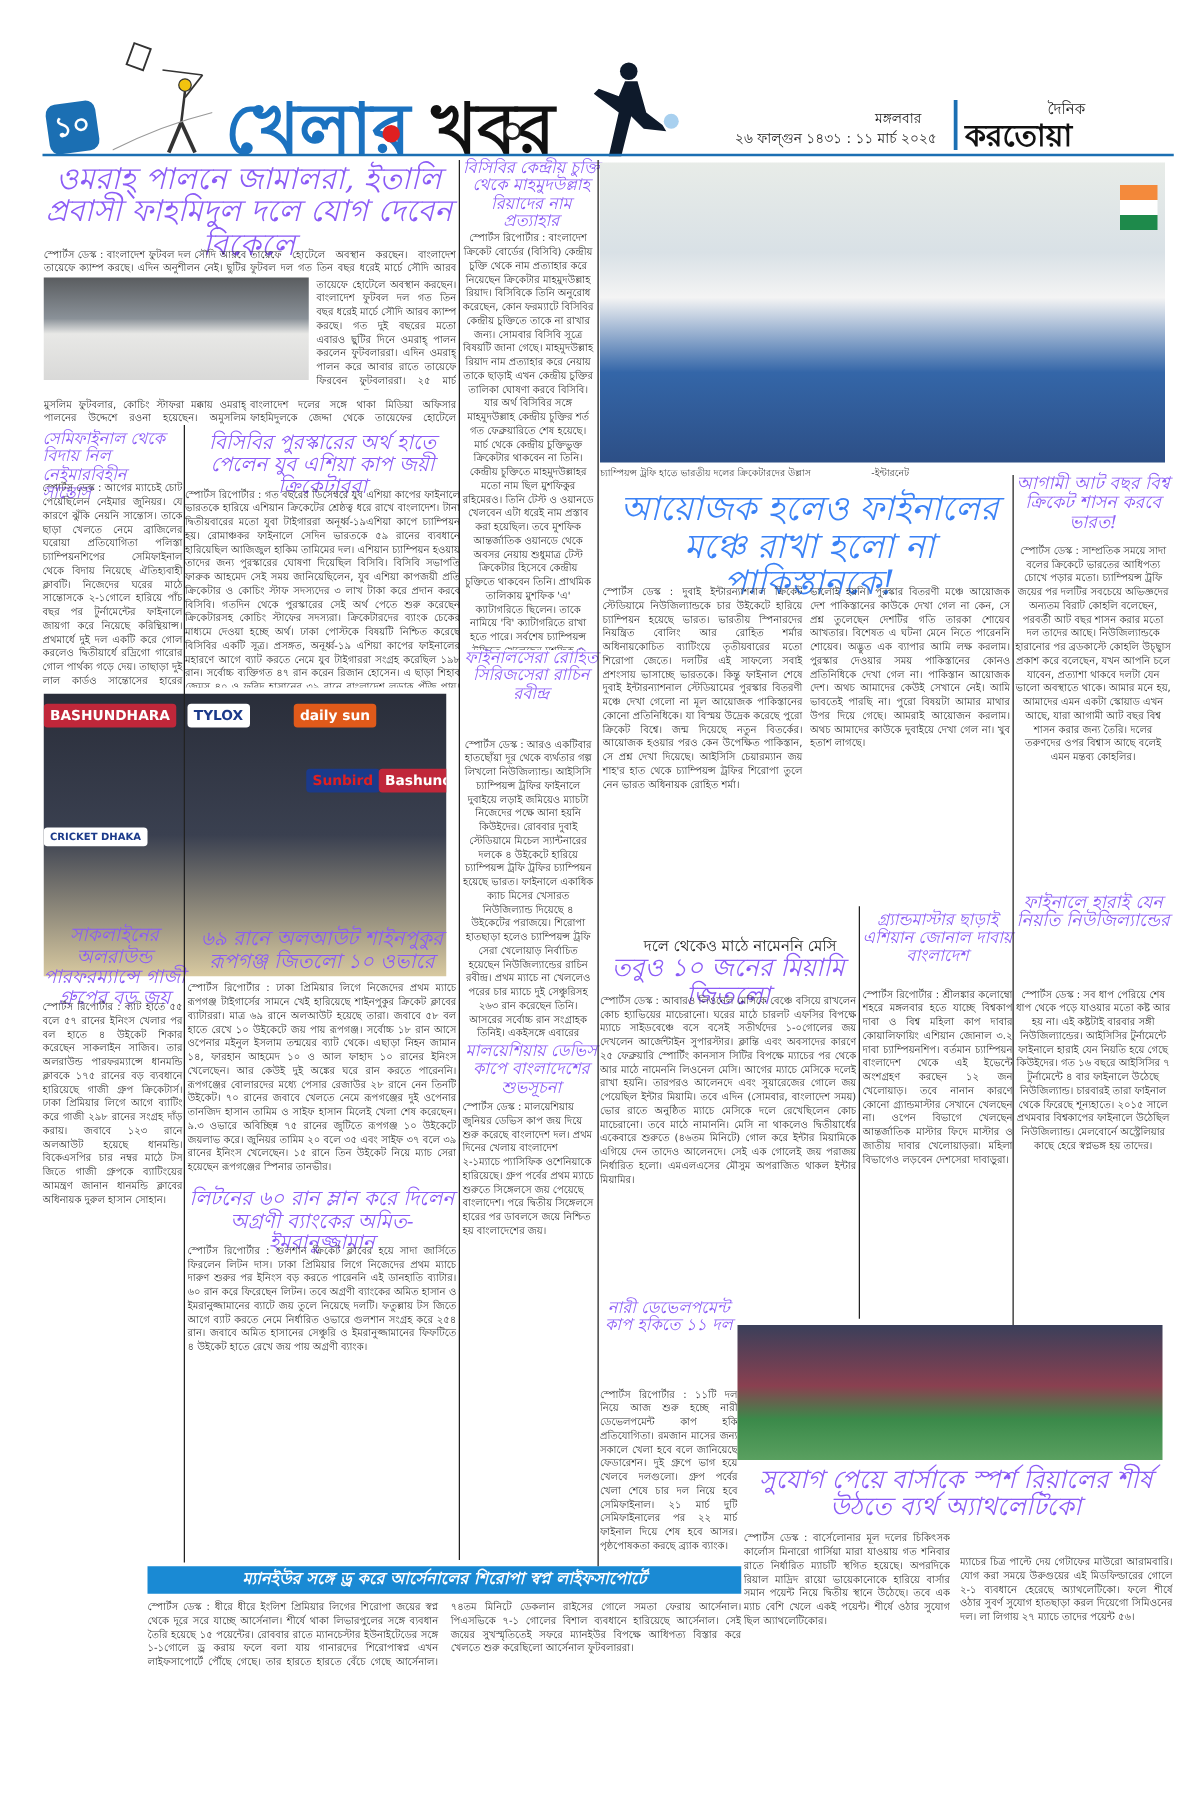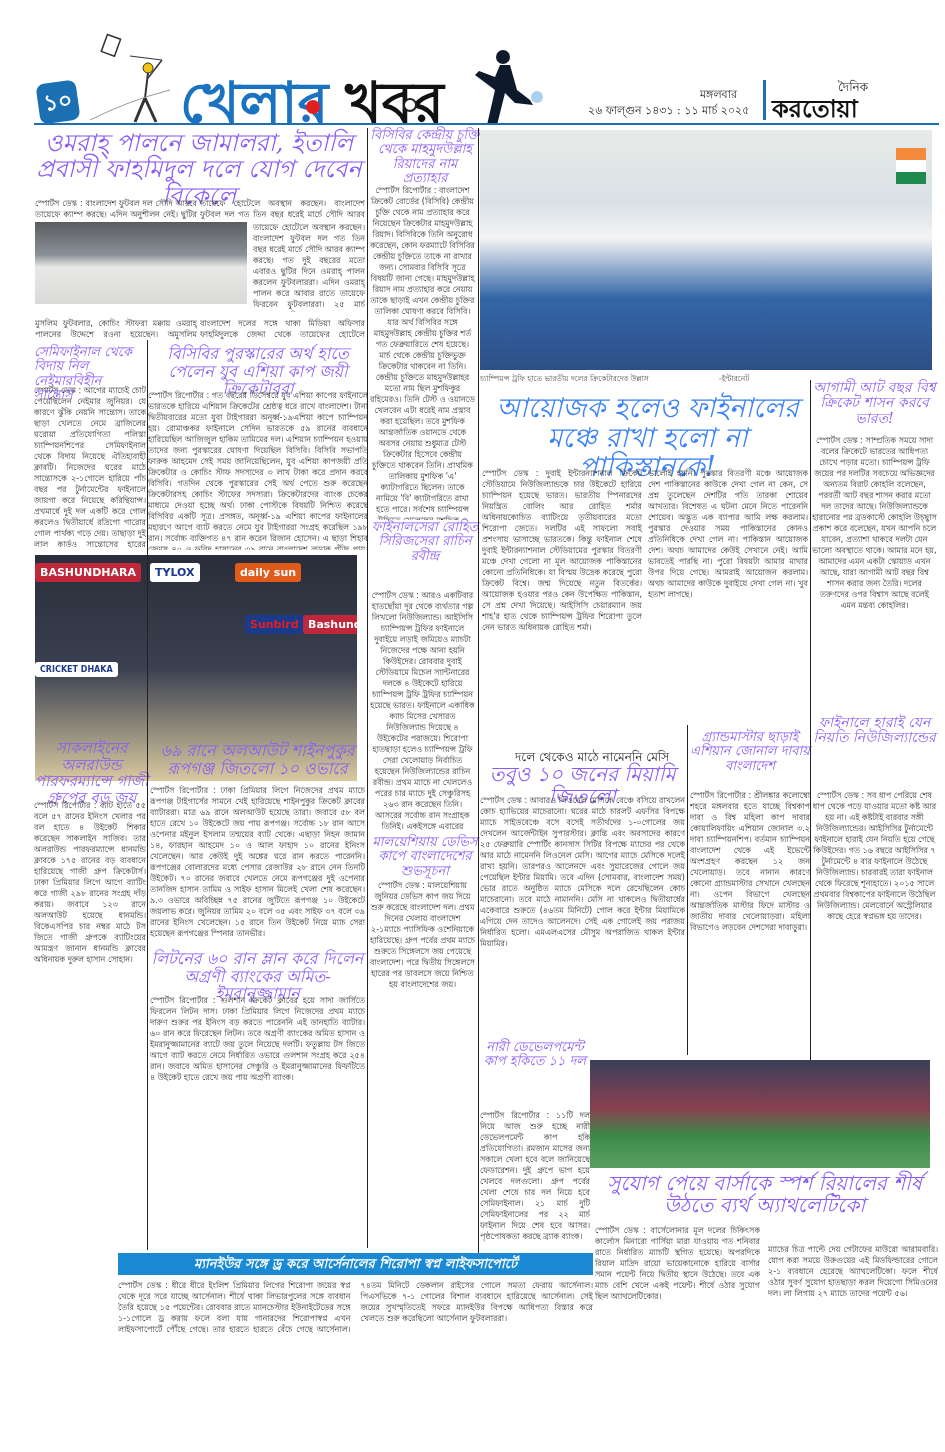--- a/index.html
+++ b/index.html
@@ -70,21 +70,21 @@
 <div class="abs body" style="left:35px;top:318px;width:162px;height:22px">মুসলিম ফুটবলার, কোচিং স্টাফরা মক্কায় ওমরাহ্ পালনের উদ্দেশে রওনা হয়েছেন। অমুসলিম ফুটবলার, কোচিং স্টাফ</div>
 <div class="abs body" style="left:200px;top:318px;width:165px;height:22px">বাংলাদেশ দলের সঙ্গে থাকা মিডিয়া অফিসার ফাহমিদুলকে জেদ্দা থেকে তায়েফের হোটেলে নেবেন।</div>
 
 <div class="abs hl" style="left:370px;top:128px;width:110px;font-size:13px">বিসিবির কেন্দ্রীয় চুক্তি থেকে মাহমুদউল্লাহ রিয়াদের নাম প্রত্যাহার</div>
 <div class="abs body" style="left:370px;top:185px;width:105px;height:335px;text-align:center">স্পোর্টস রিপোর্টার : বাংলাদেশ ক্রিকেট বোর্ডের (বিসিবি) কেন্দ্রীয় চুক্তি থেকে নাম প্রত্যাহার করে নিয়েছেন ক্রিকেটার মাহমুদউল্লাহ রিয়াদ। বিসিবিকে তিনি অনুরোধ করেছেন, কোন ফরম্যাটে বিসিবির কেন্দ্রীয় চুক্তিতে তাকে না রাখার জন্য। সোমবার বিসিবি সূত্রে বিষয়টি জানা গেছে। মাহমুদউল্লাহ রিয়াদ নাম প্রত্যাহার করে নেয়ায় তাকে ছাড়াই এখন কেন্দ্রীয় চুক্তির তালিকা ঘোষণা করবে বিসিবি। যার অর্থ বিসিবির সঙ্গে মাহমুদউল্লাহ কেন্দ্রীয় চুক্তির শর্ত গত ফেব্রুয়ারিতে শেষ হয়েছে। মার্চ থেকে কেন্দ্রীয় চুক্তিভুক্ত ক্রিকেটার থাকবেন না তিনি। কেন্দ্রীয় চুক্তিতে মাহমুদউল্লাহর মতো নাম ছিল মুশফিকুর রহিমেরও। তিনি টেস্ট ও ওয়ানডে খেলবেন এটা ধরেই নাম প্রস্তাব করা হয়েছিল। তবে মুশফিক আন্তর্জাতিক ওয়ানডে থেকে অবসর নেয়ায় শুধুমাত্র টেস্ট ক্রিকেটার হিসেবে কেন্দ্রীয় চুক্তিতে থাকবেন তিনি। প্রাথমিক তালিকায় মুশফিক 'এ' ক্যাটাগরিতে ছিলেন। তাকে নামিয়ে 'বি' ক্যাটাগরিতে রাখা হতে পারে। সর্বশেষ চ্যাম্পিয়ন্স ট্রফিতে খেলেছেন মুশফিক ও মাহমুদউল্লাহ। দুই ম্যাচ খেলে মুশফিকের পারফরম্যান্স ভালো ছিল না। এক ম্যাচ খেলে ব্যর্থ হন রিয়াদ। চ্যাম্পিয়ন্স ট্রফির আগেরই তাদের বিদায় বলার গুঞ্জন ছিল। তবে মুশফিক দেশে ফিরে ওয়ানডে থেকে অবসর ঘোষণা করলেও রিয়াদ তেমন কিছুর ঘোষণা দেননি। জানা গেছে, টেস্ট ও টি-২০ ফরম্যাটে ওয়ানডে ফরম্যাটও মাঠ থেকে ছাড়তে চান রিয়াদ। তাতে সমর্থন আছে বিসিবিরও।</div>
 
 <div class="abs img" id="photo-india">
     <div class="abs" id="flag"></div>
   </div>
 <div class="abs cap" style="left:480px;top:373px">চ্যাম্পিয়ন্স ট্রফি হাতে ভারতীয় দলের ক্রিকেটারদের উল্লাস</div>
-<div class="abs cap" style="left:719px;top:373px">-ইন্টারনেট</div>
+<div class="abs cap" style="left:697px;top:373px">-ইন্টারনেট</div>
 
 <div class="abs hl" style="left:34px;top:345px;width:110px;font-size:13px;text-align:left">সেমিফাইনাল থেকে বিদায় নিল নেইমারবিহীন সান্তোস</div>
 <div class="abs body" style="left:34px;top:385px;width:112px;height:165px">স্পোর্টস ডেস্ক : আগের ম্যাচেই চোট পেয়েছিলেন নেইমার জুনিয়র। যে কারণে ঝুঁকি নেয়নি সান্তোস। তাকে ছাড়া খেলতে নেমে ব্রাজিলের ঘরোয়া প্রতিযোগিতা পলিস্তা চ্যাম্পিয়নশিপের সেমিফাইনাল থেকে বিদায় নিয়েছে ঐতিহ্যবাহী ক্লাবটি। নিজেদের ঘরের মাঠে সান্তোসকে ২-১গোলে হারিয়ে পাঁচ বছর পর টুর্নামেন্টের ফাইনালে জায়গা করে নিয়েছে করিন্থিয়ান্স। প্রথমার্ধে দুই দল একটি করে গোল করলেও দ্বিতীয়ার্ধে রদ্রিগো গারোর গোল পার্থক্য গড়ে দেয়। তাছাড়া দুই লাল কার্ডও সান্তোসের হারের পেছনে বড় ভূমিকা রাখে। ৮১তম মিনিটে জে ইভালদো এবং গোল করার সময়ের সপ্তম মিনিটে এসকোবারের লাল কার্ড দেখলে ৯ জনের দলে পরিণত হয় সান্তোস। নেইমারবিহীন দলটি শেষ পর্যন্ত আর ম্যাচে ফিরতে পারেনি।</div>
 
 <div class="abs hl" style="left:148px;top:345px;width:220px;font-size:16px">বিসিবির পুরস্কারের অর্থ হাতে পেলেন যুব এশিয়া কাপ জয়ী ক্রিকেটাররা</div>
 <div class="abs body" style="left:148px;top:390px;width:220px;height:160px">স্পোর্টস রিপোর্টার : গত বছরের ডিসেম্বরে যুব এশিয়া কাপের ফাইনালে ভারতকে হারিয়ে এশিয়ান ক্রিকেটের শ্রেষ্ঠত্ব ধরে রাখে বাংলাদেশ। টানা দ্বিতীয়বারের মতো যুবা টাইগাররা অনূর্ধ্ব-১৯এশিয়া কাপে চ্যাম্পিয়ন হয়। রোমাঞ্চকর ফাইনালে সেদিন ভারতকে ৫৯ রানের ব্যবধানে হারিয়েছিল আজিজুল হাকিম তামিমের দল। এশিয়ান চ্যাম্পিয়ন হওয়ায় তাদের জন্য পুরস্কারের ঘোষণা দিয়েছিল বিসিবি। বিসিবি সভাপতি ফারুক আহমেদ সেই সময় জানিয়েছিলেন, যুব এশিয়া কাপজয়ী প্রতি ক্রিকেটার ও কোচিং স্টাফ সদস্যদের ৩ লাখ টাকা করে প্রদান করবে বিসিবি। গতদিন থেকে পুরস্কারের সেই অর্থ পেতে শুরু করেছেন ক্রিকেটারসহ কোচিং স্টাফের সদস্যরা। ক্রিকেটারদের ব্যাংক চেকের মাধ্যমে দেওয়া হচ্ছে অর্থ। ঢাকা পোস্টকে বিষয়টি নিশ্চিত করেছে বিসিবির একটি সূত্র। প্রসঙ্গত, অনূর্ধ্ব-১৯ এশিয়া কাপের ফাইনালের মহারণে আগে ব্যাট করতে নেমে যুব টাইগাররা সংগ্রহ করেছিল ১৯৮ রান। সর্বোচ্চ ব্যক্তিগত ৪৭ রান করেন রিজান হোসেন। এ ছাড়া শিহাব জেমস ৪০ ও ফরিদ হাসানের ৩৯ রানে বাংলাদেশ লড়াকু পুঁজি পায়। দক্ষ তাড়ায় আজিজুল হাকিম তামিম ও দেবাশীষ দেবার বোলিং তোপে ১৩৯ রানেই অলআউট হয়ে যায় ভারত।</div>
 
 <div class="abs hl" style="left:485px;top:393px;width:325px;font-size:27px;color:#3b82f6">আয়োজক হলেও ফাইনালের মঞ্চে রাখা হলো না পাকিস্তানকে!</div>
 <div class="abs body" style="left:482px;top:468px;width:160px;height:280px">স্পোর্টস ডেস্ক : দুবাই ইন্টারন্যাশনাল ক্রিকেট স্টেডিয়ামে নিউজিল্যান্ডকে চার উইকেটে হারিয়ে চ্যাম্পিয়ন হয়েছে ভারত। ভারতীয় স্পিনারদের নিয়ন্ত্রিত বোলিং আর রোহিত শর্মার অধিনায়কোচিত ব্যাটিংয়ে তৃতীয়বারের মতো শিরোপা জেতে। দলটির এই সাফল্যে সবাই প্রশংসায় ভাসাচ্ছে ভারতকে। কিন্তু ফাইনাল শেষে দুবাই ইন্টারন্যাশনাল স্টেডিয়ামের পুরস্কার বিতরণী মঞ্চে দেখা গেলো না মূল আয়োজক পাকিস্তানের কোনো প্রতিনিধিকে। যা বিস্ময় উদ্রেক করেছে পুরো ক্রিকেট বিশ্বে। জন্ম দিয়েছে নতুন বিতর্কের। আয়োজক হওয়ার পরও কেন উপেক্ষিত পাকিস্তান, সে প্রশ্ন দেখা দিয়েছে। আইসিসি চেয়ারম্যান জয় শাহ'র হাত থেকে চ্যাম্পিয়ন্স ট্রফির শিরোপা তুলে নেন ভারত অধিনায়ক রোহিত শর্মা।</div>
 <div class="abs body" style="left:648px;top:468px;width:160px;height:230px">ভালোই হয়নি। পুরস্কার বিতরণী মঞ্চে আয়োজক দেশ পাকিস্তানের কাউকে দেখা গেল না কেন, সে প্রশ্ন তুলেছেন দেশটির গতি তারকা শোয়েব আখতার। বিশেষত এ ঘটনা মেনে নিতে পারেননি শোয়েব। অদ্ভুত এক ব্যাপার আমি লক্ষ করলাম। পুরস্কার দেওয়ার সময় পাকিস্তানের কোনও প্রতিনিধিকে দেখা গেল না। পাকিস্তান আয়োজক দেশ। অথচ আমাদের কেউই সেখানে নেই। আমি ভাবতেই পারছি না। পুরো বিষয়টা আমার মাথার উপর দিয়ে গেছে। আমরাই আয়োজন করলাম। অথচ আমাদের কাউকে দুবাইয়ে দেখা গেল না। খুব হতাশ লাগছে।</div>
@@ -111,21 +111,21 @@
 <div class="abs body" style="left:150px;top:785px;width:215px;height:160px">স্পোর্টস রিপোর্টার : ঢাকা প্রিমিয়ার লিগে নিজেদের প্রথম ম্যাচে রূপগঞ্জ টাইগার্সের সামনে খেই হারিয়েছে শাইনপুকুর ক্রিকেট ক্লাবের ব্যাটাররা। মাত্র ৬৯ রানে অলআউট হয়েছে তারা। জবাবে ৫৮ বল হাতে রেখে ১০ উইকেটে জয় পায় রূপগঞ্জ। সর্বোচ্চ ১৮ রান আসে ওপেনার মইনুল ইসলাম তন্ময়ের ব্যাট থেকে। এছাড়া নিহন জামান ১৪, ফারহান আহমেদ ১০ ও আল ফাহাদ ১০ রানের ইনিংস খেলেছেন। আর কেউই দুই অঙ্কের ঘরে রান করতে পারেননি। রূপগঞ্জের বোলারদের মধ্যে পেসার রেজাউর ২৮ রানে নেন তিনটি উইকেট। ৭০ রানের জবাবে খেলতে নেমে রূপগঞ্জের দুই ওপেনার তানজিদ হাসান তামিম ও সাইফ হাসান মিলেই খেলা শেষ করেছেন। ৯.৩ ওভারে অবিচ্ছিন্ন ৭৫ রানের জুটিতে রূপগঞ্জ ১০ উইকেটে জয়লাভ করে। জুনিয়র তামিম ২০ বলে ৩৫ এবং সাইফ ৩৭ বলে ৩৯ রানের ইনিংস খেলেছেন। ১৫ রানে তিন উইকেট নিয়ে ম্যাচ সেরা হয়েছেন রূপগঞ্জের স্পিনার তানভীর।</div>
 
 <div class="abs hl" style="left:150px;top:950px;width:215px;font-size:16px">লিটনের ৬০ রান ম্লান করে দিলেন অগ্রণী ব্যাংকের অমিত-ইমরানুজ্জামান</div>
 <div class="abs body" style="left:150px;top:995px;width:215px;height:250px">স্পোর্টস রিপোর্টার : গুলশান ক্রিকেট ক্লাবের হয়ে সাদা জার্সিতে ফিরলেন লিটন দাস। ঢাকা প্রিমিয়ার লিগে নিজেদের প্রথম ম্যাচে দারুণ শুরুর পর ইনিংস বড় করতে পারেননি এই ডানহাতি ব্যাটার। ৬০ রান করে ফিরেছেন লিটন। তবে অগ্রণী ব্যাংকের অমিত হাসান ও ইমরানুজ্জামানের ব্যাটে জয় তুলে নিয়েছে দলটি। ফতুল্লায় টস জিতে আগে ব্যাট করতে নেমে নির্ধারিত ওভারে গুলশান সংগ্রহ করে ২৫৪ রান। জবাবে অমিত হাসানের সেঞ্চুরি ও ইমরানুজ্জামানের ফিফটিতে ৪ উইকেট হাতে রেখে জয় পায় অগ্রণী ব্যাংক।</div>
 
 <div class="abs" style="left:515px;top:748px;font-size:12px;color:#222;font-family:'DejaVu Serif',serif">দলে থেকেও মাঠে নামেননি মেসি</div>
 <div class="abs hl" style="left:480px;top:763px;width:205px;font-size:20px">তবুও ১০ জনের মিয়ামি জিতলো</div>
 <div class="abs body" style="left:480px;top:795px;width:205px;height:240px">স্পোর্টস ডেস্ক : আবারও লিওনেল মেসিকে বেঞ্চে বসিয়ে রাখলেন কোচ হ্যাভিয়ের মাচেরানো। ঘরের মাঠে চারলট এফসির বিপক্ষে ম্যাচে সাইডবেঞ্চে বসে বসেই সতীর্থদের ১-০গোলের জয় দেখলেন আর্জেন্টাইন সুপারস্টার। ক্লান্তি এবং অবসাদের কারণে ২৫ ফেব্রুয়ারি স্পোর্টিং কানসাস সিটির বিপক্ষে ম্যাচের পর থেকে আর মাঠে নামেননি লিওনেল মেসি। আগের ম্যাচে মেসিকে দলেই রাখা হয়নি। তারপরও আলেনদে এবং সুয়ারেজের গোলে জয় পেয়েছিল ইন্টার মিয়ামি। তবে এদিন (সোমবার, বাংলাদেশ সময়) ভোর রাতে অনুষ্ঠিত ম্যাচে মেসিকে দলে রেখেছিলেন কোচ মাচেরানো। তবে মাঠে নামাননি। মেসি না থাকলেও দ্বিতীয়ার্ধের একেবারে শুরুতে (৪৬তম মিনিটে) গোল করে ইন্টার মিয়ামিকে এগিয়ে দেন তাদেও আলেনদে। সেই এক গোলেই জয় পরাজয় নির্ধারিত হলো। এমএলএসের মৌসুম অপরাজিত থাকল ইন্টার মিয়ামির।</div>
 
 <div class="abs hl" style="left:370px;top:835px;width:110px;font-size:13px">মালয়েশিয়ায় ডেভিস কাপে বাংলাদেশের শুভসূচনা</div>
-<div class="abs body" style="left:370px;top:880px;width:105px;height:170px;text-align:center">স্পোর্টস ডেস্ক : মালয়েশিয়ায় জুনিয়র ডেভিস কাপ জয় দিয়ে শুরু করেছে বাংলাদেশ দল। প্রথম দিনের খেলায় বাংলাদেশ ২-১ম্যাচে প্যাসিফিক ওশেনিয়াকে হারিয়েছে। গ্রুপ পর্বের প্রথম ম্যাচে শুরুতে সিঙ্গেলসে জয় পেয়েছে বাংলাদেশ। পরে দ্বিতীয় সিঙ্গেলসে হারের পর ডাবলসে জয়ে নিশ্চিত হয় বাংলাদেশের জয়।</div>
+<div class="abs body" style="left:370px;top:880px;width:105px;height:170px;text-align:left">স্পোর্টস ডেস্ক : মালয়েশিয়ায় জুনিয়র ডেভিস কাপ জয় দিয়ে শুরু করেছে বাংলাদেশ দল। প্রথম দিনের খেলায় বাংলাদেশ ২-১ম্যাচে প্যাসিফিক ওশেনিয়াকে হারিয়েছে। গ্রুপ পর্বের প্রথম ম্যাচে শুরুতে সিঙ্গেলসে জয় পেয়েছে বাংলাদেশ। পরে দ্বিতীয় সিঙ্গেলসে হারের পর ডাবলসে জয়ে নিশ্চিত হয় বাংলাদেশের জয়।</div>
 
 <div class="abs hl" style="left:690px;top:730px;width:120px;font-size:13px">গ্র্যান্ডমাস্টার ছাড়াই এশিয়ান জোনাল দাবায় বাংলাদেশ</div>
 <div class="abs body" style="left:690px;top:790px;width:120px;height:260px">স্পোর্টস রিপোর্টার : শ্রীলঙ্কার কলোম্বো শহরে মঙ্গলবার হতে যাচ্ছে বিশ্বকাপ দাবা ও বিশ্ব মহিলা কাপ দাবার কোয়ালিফায়িং এশিয়ান জোনাল ৩.২ দাবা চ্যাম্পিয়নশিপ। বর্তমান চ্যাম্পিয়ন বাংলাদেশ থেকে এই ইভেন্টে অংশগ্রহণ করছেন ১২ জন খেলোয়াড়। তবে নানান কারণে কোনো গ্র্যান্ডমাস্টার সেখানে খেলছেন না। ওপেন বিভাগে খেলছেন আন্তর্জাতিক মাস্টার ফিদে মাস্টার ও জাতীয় দাবার খেলোয়াড়রা। মহিলা বিভাগেও লড়বেন দেশসেরা দাবাড়ুরা।</div>
 
 <div class="abs hl" style="left:812px;top:715px;width:125px;font-size:14px">ফাইনালে হারাই যেন নিয়তি নিউজিল্যান্ডের</div>
 <div class="abs body" style="left:812px;top:790px;width:125px;height:265px;text-align:center">স্পোর্টস ডেস্ক : সব ধাপ পেরিয়ে শেষ ধাপ থেকে পড়ে যাওয়ার মতো কষ্ট আর হয় না। এই কষ্টটাই বারবার সঙ্গী নিউজিল্যান্ডের। আইসিসির টুর্নামেন্টে ফাইনালে হারাই যেন নিয়তি হয়ে গেছে কিউইদের। গত ১৬ বছরে আইসিসির ৭ টুর্নামেন্টে ৪ বার ফাইনালে উঠেছে নিউজিল্যান্ড। চারবারই তারা ফাইনাল থেকে ফিরেছে শূন্যহাতে। ২০১৫ সালে প্রথমবার বিশ্বকাপের ফাইনালে উঠেছিল নিউজিল্যান্ড। মেলবোর্নে অস্ট্রেলিয়ার কাছে হেরে স্বপ্নভঙ্গ হয় তাদের।</div>
 
 <div class="abs hl" style="left:480px;top:1040px;width:110px;font-size:13px">নারী ডেভেলপমেন্ট কাপ হকিতে ১১ দল</div>
 <div class="abs body" style="left:480px;top:1110px;width:110px;height:135px">স্পোর্টস রিপোর্টার : ১১টি দল নিয়ে আজ শুরু হচ্ছে নারী ডেভেলপমেন্ট কাপ হকি প্রতিযোগিতা। রমজান মাসের জন্য সকালে খেলা হবে বলে জানিয়েছে ফেডারেশন। দুই গ্রুপে ভাগ হয়ে খেলবে দলগুলো। গ্রুপ পর্বের খেলা শেষে চার দল নিয়ে হবে সেমিফাইনাল। ২১ মার্চ দুটি সেমিফাইনালের পর ২২ মার্চ ফাইনাল দিয়ে শেষ হবে আসর। পৃষ্ঠপোষকতা করছে ব্র্যাক ব্যাংক।</div>
 

